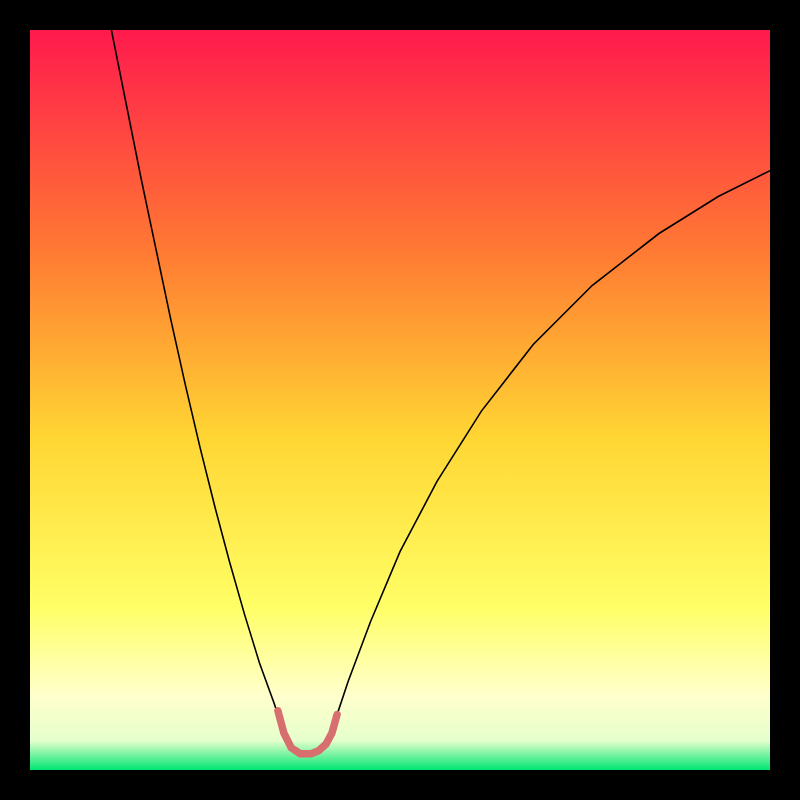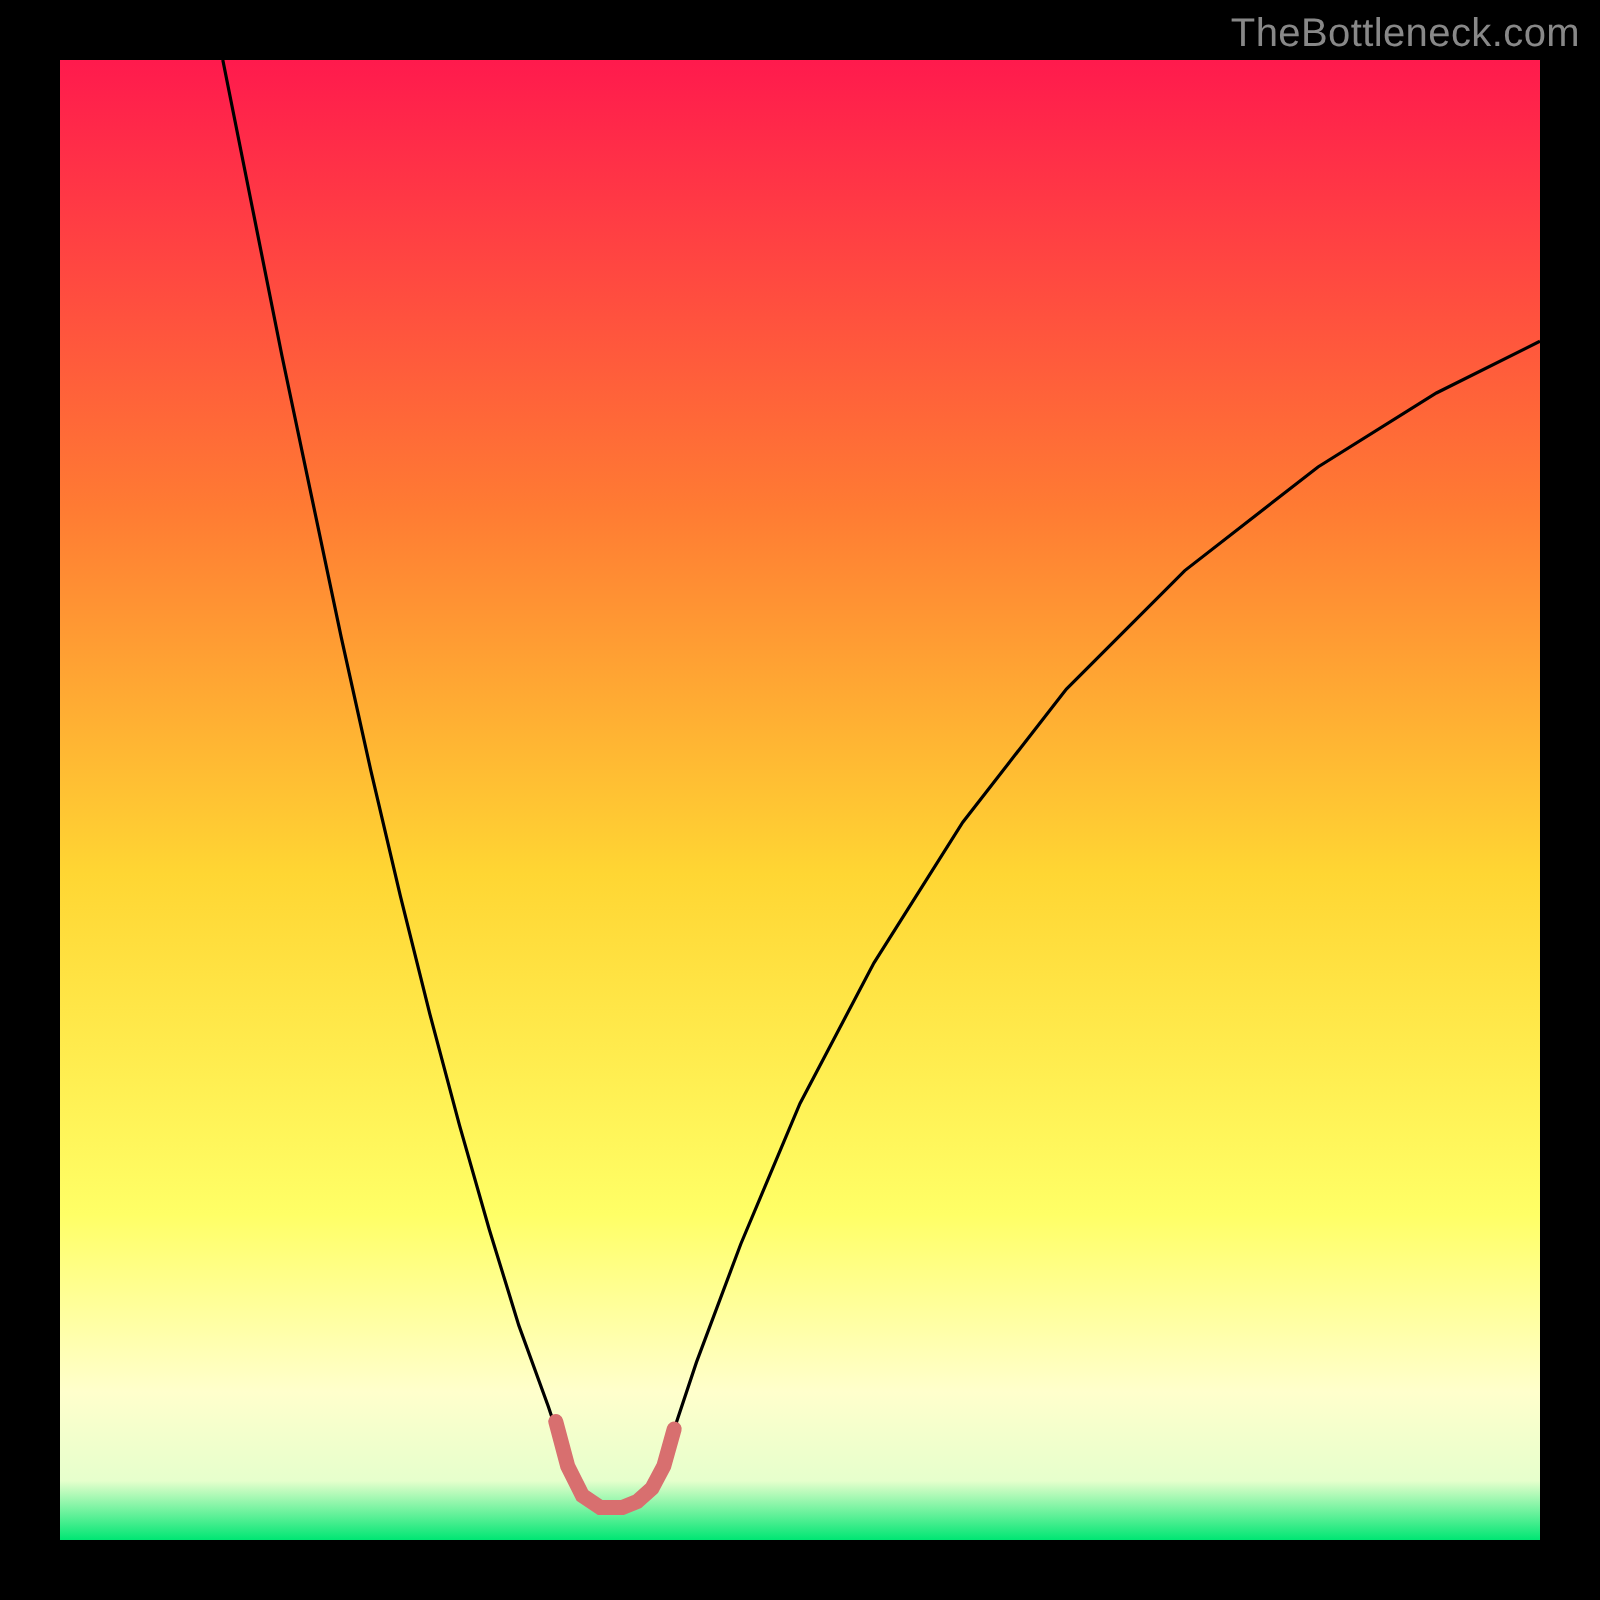--- a/index.html
+++ b/index.html
@@ -31,21 +31,20 @@
     font-size: 20px;
     color: #888;
     font-weight: 500;
     letter-spacing: 0.2px;
   }
 </style>
 </head>
 <body>
 
 <div class="outer">
-  <div class="watermark">TheBottleneck.com</div>
   <svg class="plot" viewBox="0 0 740 740" preserveAspectRatio="none">
     <defs>
       <linearGradient id="bg-grad" x1="0" y1="0" x2="0" y2="1">
           <stop offset="0.0%" stop-color="#ff1a4d"></stop>
           <stop offset="30.0%" stop-color="#ff7a33"></stop>
           <stop offset="55.0%" stop-color="#ffd633"></stop>
           <stop offset="78.0%" stop-color="#ffff66"></stop>
           <stop offset="90.0%" stop-color="#ffffcc"></stop>
           <stop offset="96.0%" stop-color="#e6ffcc"></stop>
           <stop offset="100.0%" stop-color="#00e673"></stop>

